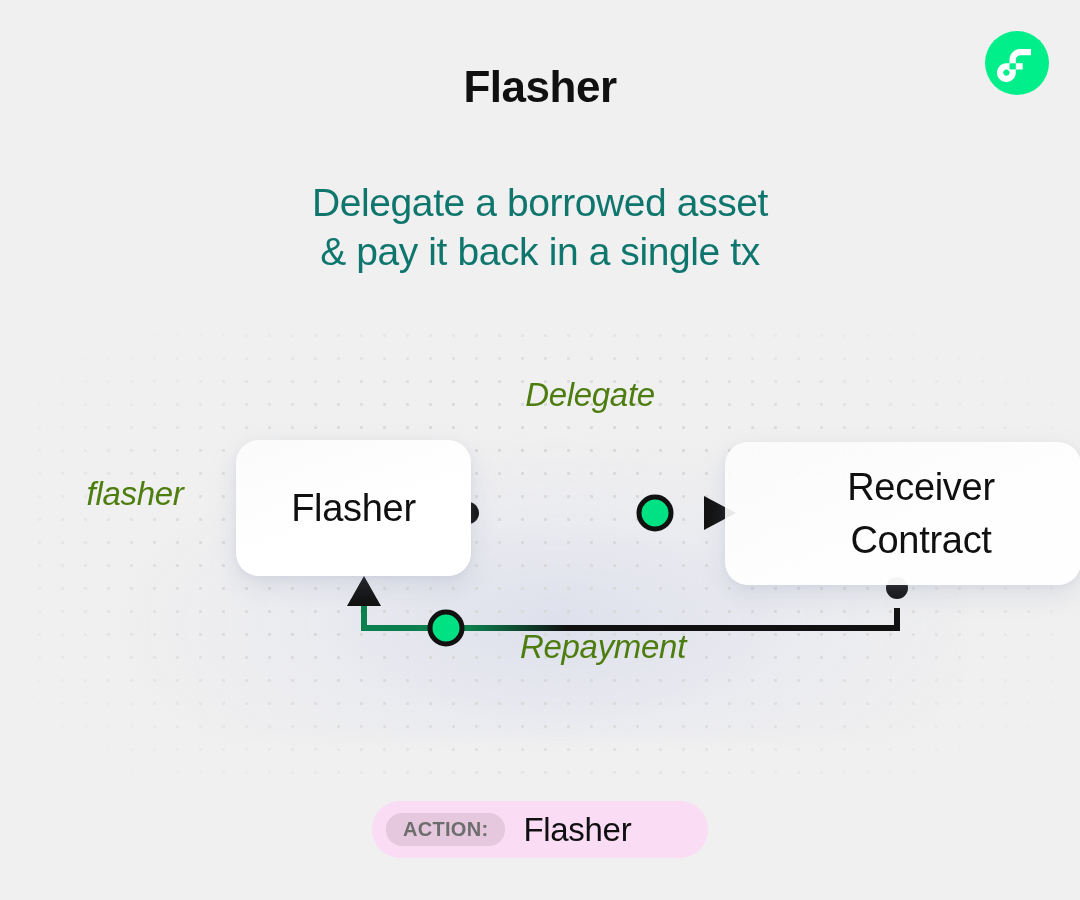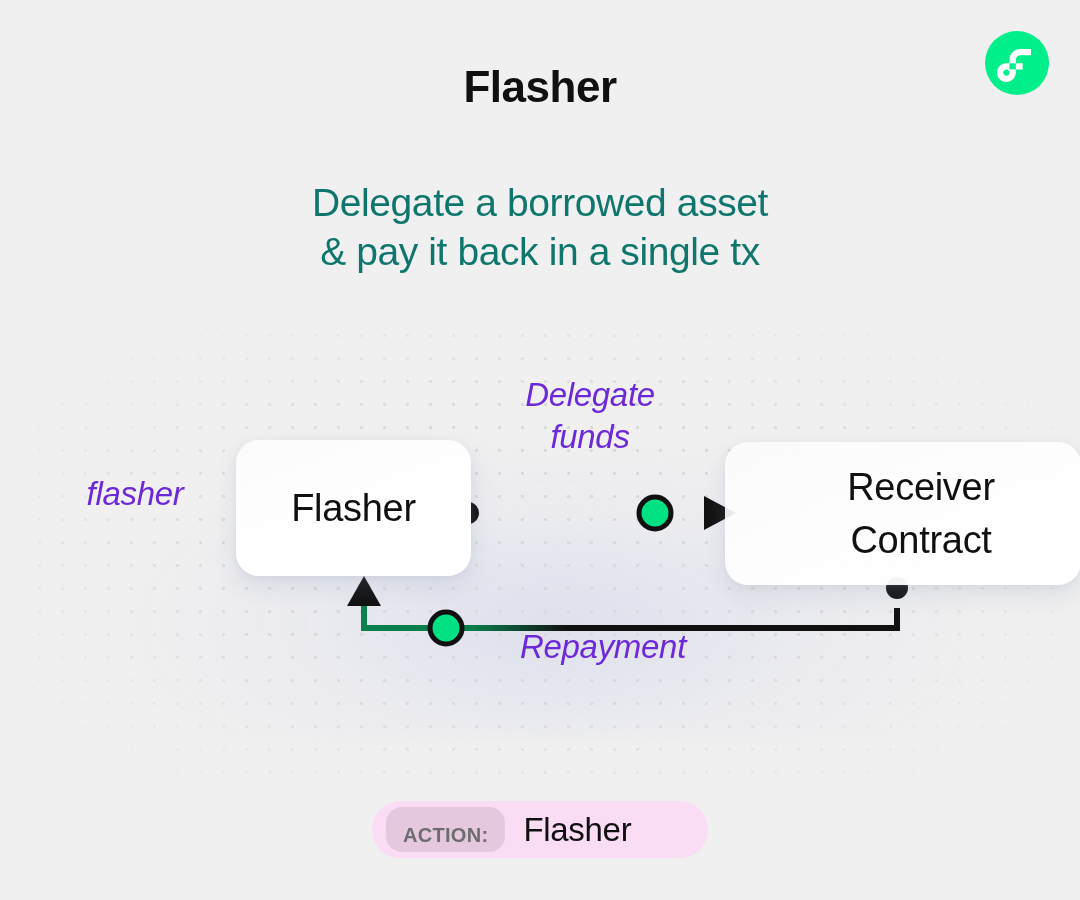--- a/index.html
+++ b/index.html
@@ -78,21 +78,21 @@
     box-shadow:0 10px 26px rgba(140,148,180,0.20), 0 2px 6px rgba(140,148,180,0.10);
     padding-left:36px;
   }
   .node-receiver .lines span{display:block;}
 
   
   .elabel{
     position:absolute;
     font-style:italic;
     font-size:33px;
-    color:#6d28d9;
+    color:#4d7c0f;
     line-height:42px;
     text-align:center;
     letter-spacing:-0.3px;
   }
   .elabel span{display:block;}
   .lbl-call{left:45px;top:155px;width:180px;}
   .lbl-delegate{left:479px;top:56px;width:222px;}
   .lbl-repayment{left:480px;top:308px;width:246px;text-align:center;}
 
   
@@ -104,21 +104,21 @@
     padding-left:14px;
     box-sizing:border-box;
   }
   .badge-pill{
     background:#e5c8de;
     border-radius:16px;
     color:#6d6d6d;
     font-size:20px;
     font-weight:bold;
     letter-spacing:0.3px;
-    padding:18px 17px 7px 17px;
+    padding:6px 17px 7px 17px;
     line-height:1;
   }
   .badge-value{
     margin-left:18px;
     font-size:33px;
     color:#101010;
     letter-spacing:-0.3px;
   }
 </style>
 </head>
@@ -184,21 +184,20 @@
         <span>Contract</span>
       </div>
     </div>
 
     <div class="elabel lbl-call">
       <span>flasher</span>
     </div>
 
     <div class="elabel lbl-delegate">
       <span>Delegate</span>
-      <span>funds</span>
     </div>
 
     <div class="elabel lbl-repayment">
       <span>Repayment</span>
     </div>
 
   </div>
 
   <div class="badge">
     <span class="badge-pill">ACTION:</span>

